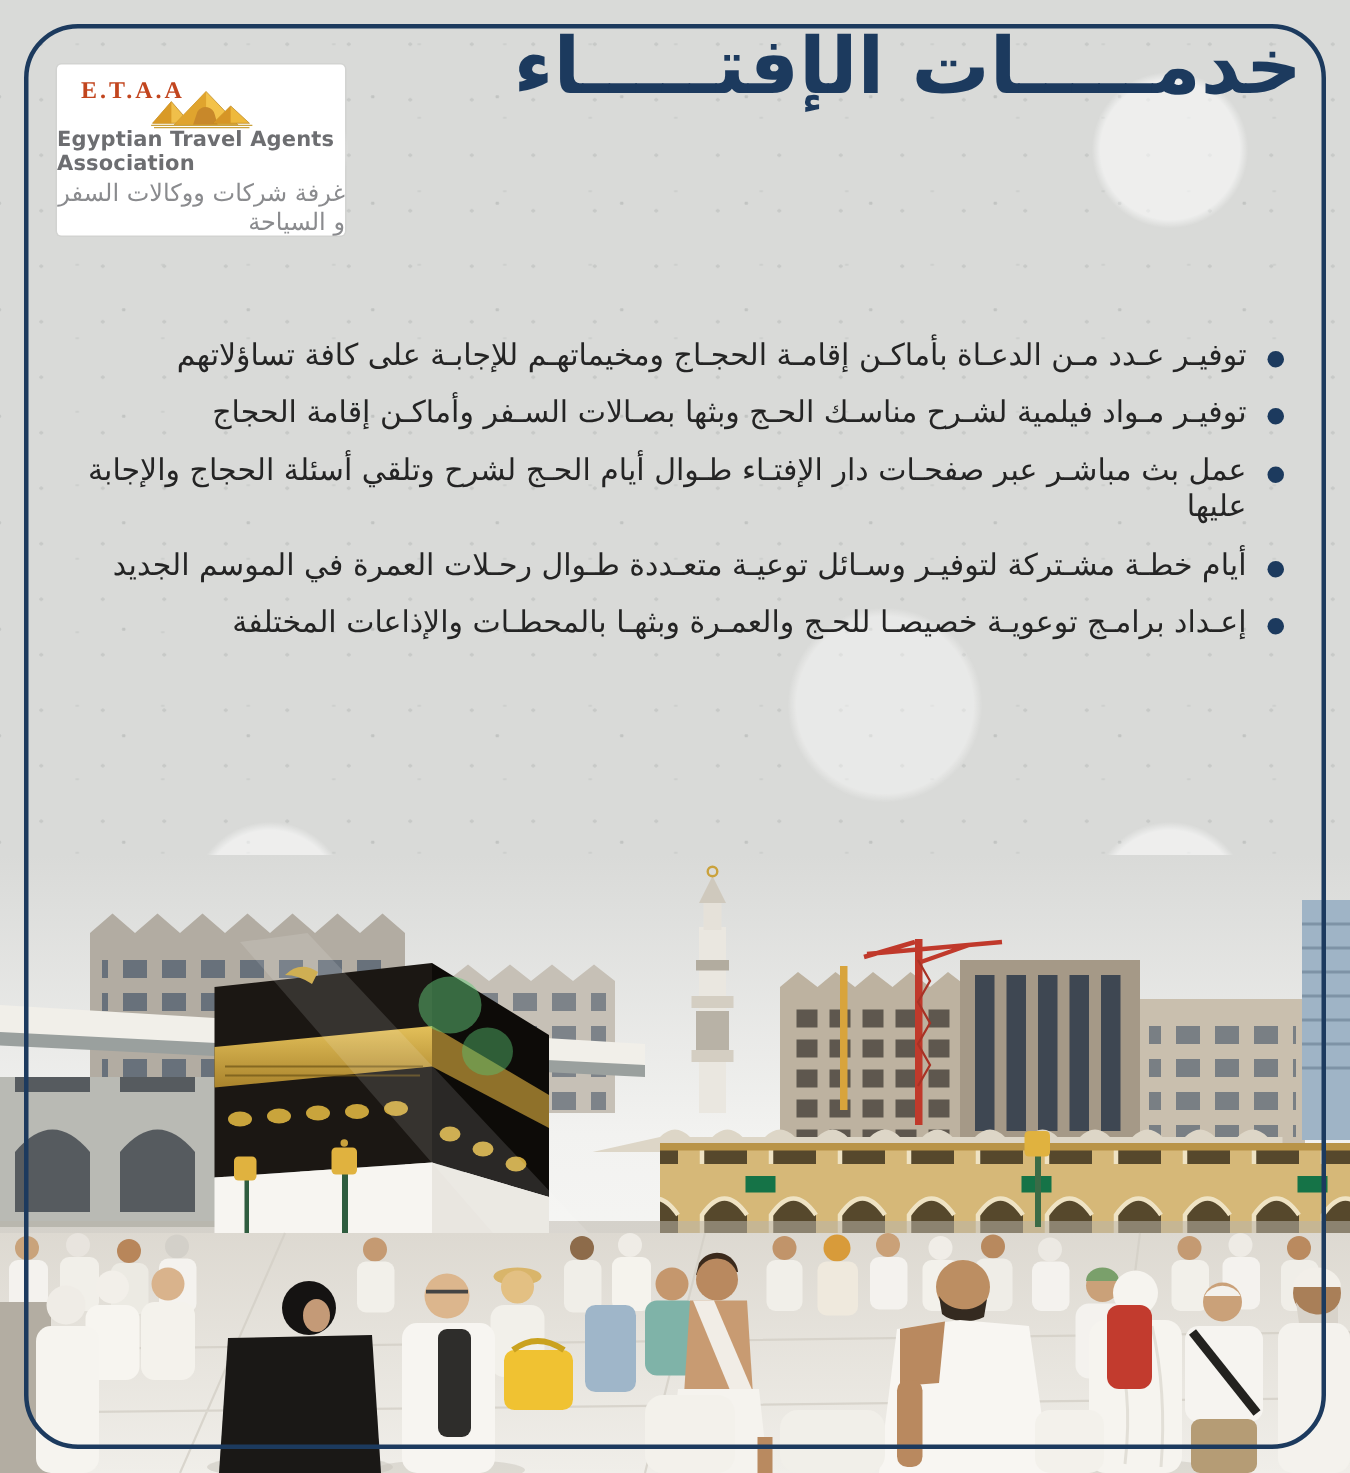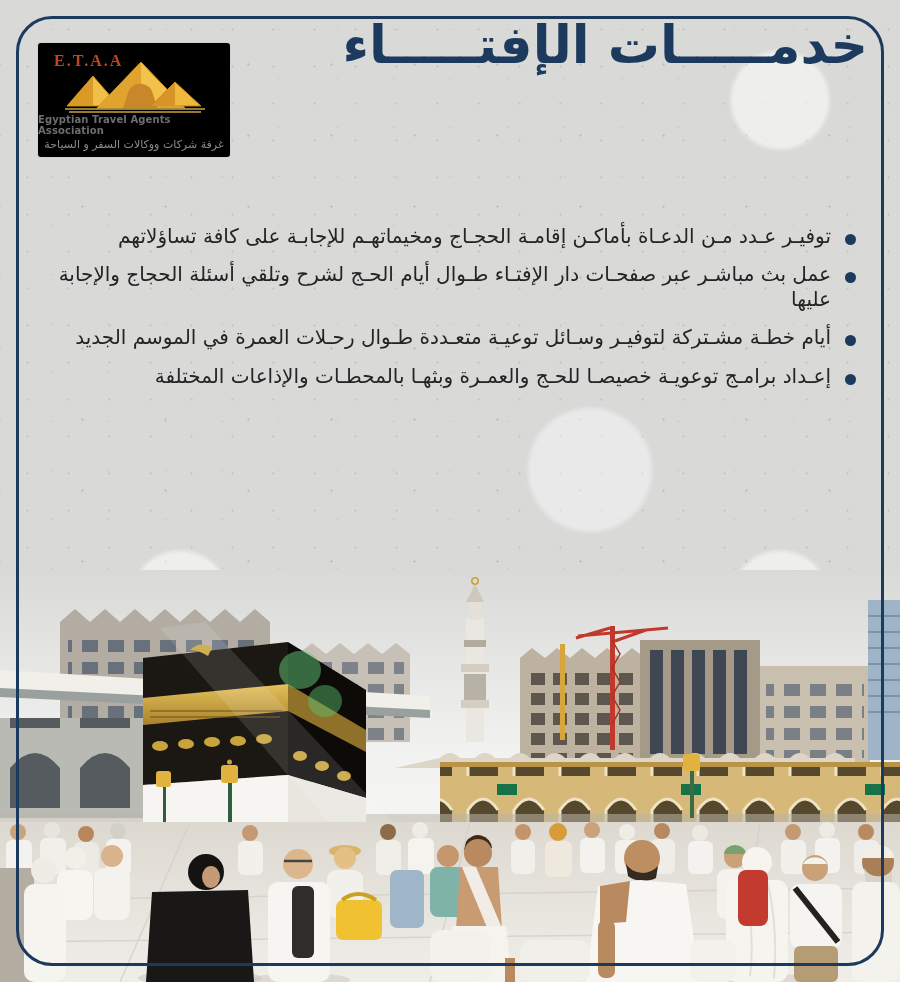--- a/index.html
+++ b/index.html
@@ -26,32 +26,32 @@
   }
   
   .frame{
     position:absolute;inset:16px;z-index:10;
     border:3px solid var(--navy);border-radius:36px;
     pointer-events:none;
   }
   
   .logo{
     position:absolute;left:38px;top:43px;width:192px;height:114px;z-index:5;
-    background:#000000;border-radius:3px;
+    background:#ffffff;border-radius:3px;
     display:flex;flex-direction:column;align-items:center;
     box-shadow:0 0 0 1px rgba(0,0,0,.03);
   }
   .logo-acronym{
     align-self:flex-start;margin:9px 0 0 16px;
     font-family:"Liberation Serif","DejaVu Serif",serif;
     font-size:16px;letter-spacing:2px;color:#c2451e;font-weight:bold;
   }
   .logo-pyramids{margin-top:-10px;}
-  .logo-en{font-size:10px;font-weight:bold;color:#6d6e71;letter-spacing:.1px;margin-top:-2px;}
-  .logo-ar{font-size:11px;color:#8a8b8e;direction:rtl;margin-top:2px;}
+  .logo-en{font-size:14px;font-weight:bold;color:#6d6e71;letter-spacing:.1px;margin-top:-2px;}
+  .logo-ar{font-size:16px;color:#8a8b8e;direction:rtl;margin-top:2px;}
   
   .title{
     position:absolute;top:10px;right:32px;width:630px;z-index:5;
     margin:0;direction:rtl;text-align:right;
     color:var(--navy);font-weight:bold;
     font-size:52px;line-height:1.38;letter-spacing:-1px;
   }
   
   .services{
     position:absolute;top:224px;right:42px;left:45px;z-index:5;
@@ -328,19 +328,20 @@
       <path d="M6,49 h140 M10,52 h132" stroke="#caa23c" stroke-width="1.6"></path>
     </svg>
     <div class="logo-en">Egyptian Travel Agents Association</div>
     <div class="logo-ar">غرفة شركات ووكالات السفر و السياحة</div>
   </div>
 
   <h1 class="title"><span>خدمـــــات الإفتـــــاء</span><br></h1>
 
   <ul class="services">
     <li><span class="dot"></span><span>توفيـر عـدد مـن الدعـاة بأماكـن إقامـة الحجـاج ومخيماتهـم للإجابـة على كافة تساؤلاتهم</span></li>
+      <li><span class="dot"></span><span>توفيـر مـواد فيلمية لشـرح مناسـك الحـج وبثها بصـالات السـفر وأماكـن إقامة الحجاج</span></li>
       <li><span class="dot"></span><span>عمل بث مباشـر عبر صفحـات دار الإفتـاء طـوال أيام الحـج لشرح وتلقي أسئلة الحجاج والإجابة عليها</span></li>
       <li><span class="dot"></span><span>أيام خطـة مشـتركة لتوفيـر وسـائل توعيـة متعـددة طـوال رحـلات العمرة في الموسم الجديد</span></li>
       <li><span class="dot"></span><span>إعـداد برامـج توعويـة خصيصـا للحـج والعمـرة وبثهـا بالمحطـات والإذاعات المختلفة</span></li>
   </ul>
 
   <div class="frame"></div>
 </div>
 
 </body></html>

